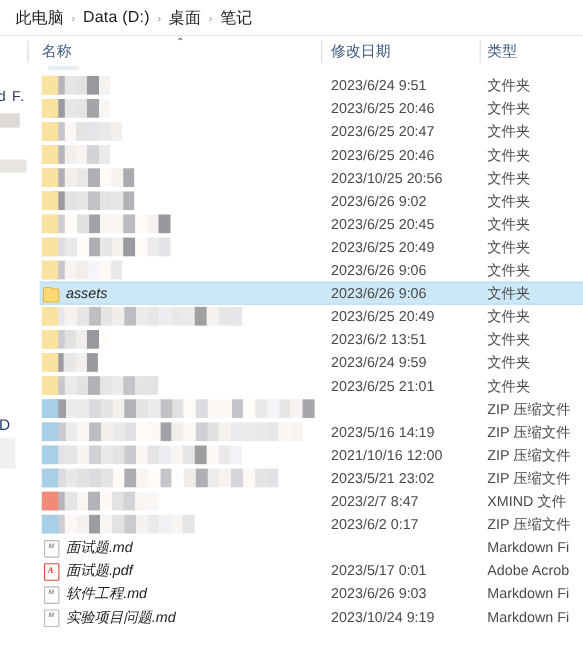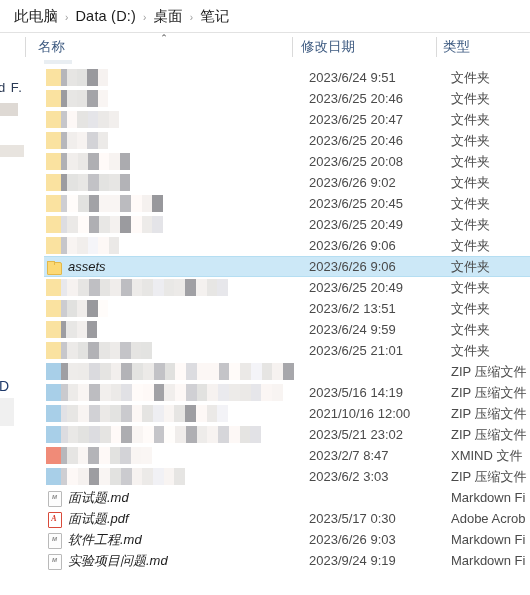--- a/index.html
+++ b/index.html
@@ -81,21 +81,21 @@
     width: 12px; height: 8px;
     font-size: 9px;
     line-height: 8px;
     color: #4a4a4a;
     text-align: center;
   }
 
   
   #file-list {
     position: absolute;
-    left: 8px; top: 67px;
+    left: 0; top: 67px;
     width: 431px; height: 528px;
   }
   .row {
     position: relative;
     height: 21px;
     width: 530px;
   }
   .row.selected .row-bg {
     position: absolute;
     left: 36px; top: 0;
@@ -358,21 +358,21 @@
           <i style="background: rgb(244, 241, 239);"></i>
           <i style="background: rgb(176, 176, 180);"></i>
           <i style="background: rgb(241, 238, 236);"></i>
           <i style="background: rgb(234, 232, 230);"></i>
           <i style="background: rgb(175, 175, 179);"></i>
           <i style="background: rgb(255, 250, 248);"></i>
           <i style="background: rgb(247, 243, 241);"></i>
           <i style="background: rgb(171, 171, 175);"></i>
         </div>
         <div class="mosaic-icon mi-folder"></div>
-        <div class="cell cell-date">2023/6/25 20:08</div>
+        <div class="cell cell-date">2023/10/25 20:56</div>
         <div class="cell cell-type">文件夹</div>
       </div>
       <div class="row">
         <div class="mosaic" style="width: 84px;">
           <i style="background: rgb(243, 240, 238);"></i>
           <i style="background: rgb(156, 156, 160);"></i>
           <i style="background: rgb(227, 227, 225);"></i>
           <i style="background: rgb(232, 231, 229);"></i>
           <i style="background: rgb(194, 194, 198);"></i>
           <i style="background: rgb(227, 227, 225);"></i>
@@ -646,57 +646,57 @@
           <i style="background: rgb(249, 245, 243);"></i>
           <i style="background: rgb(226, 226, 224);"></i>
           <i style="background: rgb(203, 203, 207);"></i>
           <i style="background: rgb(246, 242, 240);"></i>
           <i style="background: rgb(236, 234, 232);"></i>
           <i style="background: rgb(241, 241, 245);"></i>
           <i style="background: rgb(248, 244, 242);"></i>
           <i style="background: rgb(230, 229, 227);"></i>
         </div>
         <div class="mosaic-icon mi-zip"></div>
-        <div class="cell cell-date">2023/6/2 3:03</div>
+        <div class="cell cell-date">2023/6/2 0:17</div>
         <div class="cell cell-type">ZIP 压缩文件</div>
       </div>
       <div class="row">
         <div class="cell cell-name">
           <div class="name-inner">
             <span class="icon icon-md"></span>
             <span class="label">面试题.md</span>
           </div>
         </div>
         <div class="cell cell-type">Markdown Fi</div>
       </div>
       <div class="row">
         <div class="cell cell-name">
           <div class="name-inner">
             <span class="icon icon-pdf"></span>
             <span class="label">面试题.pdf</span>
           </div>
         </div>
-        <div class="cell cell-date">2023/5/17 0:30</div>
+        <div class="cell cell-date">2023/5/17 0:01</div>
         <div class="cell cell-type">Adobe Acrob</div>
       </div>
       <div class="row">
         <div class="cell cell-name">
           <div class="name-inner">
             <span class="icon icon-md"></span>
             <span class="label">软件工程.md</span>
           </div>
         </div>
         <div class="cell cell-date">2023/6/26 9:03</div>
         <div class="cell cell-type">Markdown Fi</div>
       </div>
       <div class="row">
         <div class="cell cell-name">
           <div class="name-inner">
             <span class="icon icon-md"></span>
             <span class="label">实验项目问题.md</span>
           </div>
         </div>
-        <div class="cell cell-date">2023/9/24 9:19</div>
+        <div class="cell cell-date">2023/10/24 9:19</div>
         <div class="cell cell-type">Markdown Fi</div>
       </div>
     </div>
 
 </div>
 
 </body></html>

